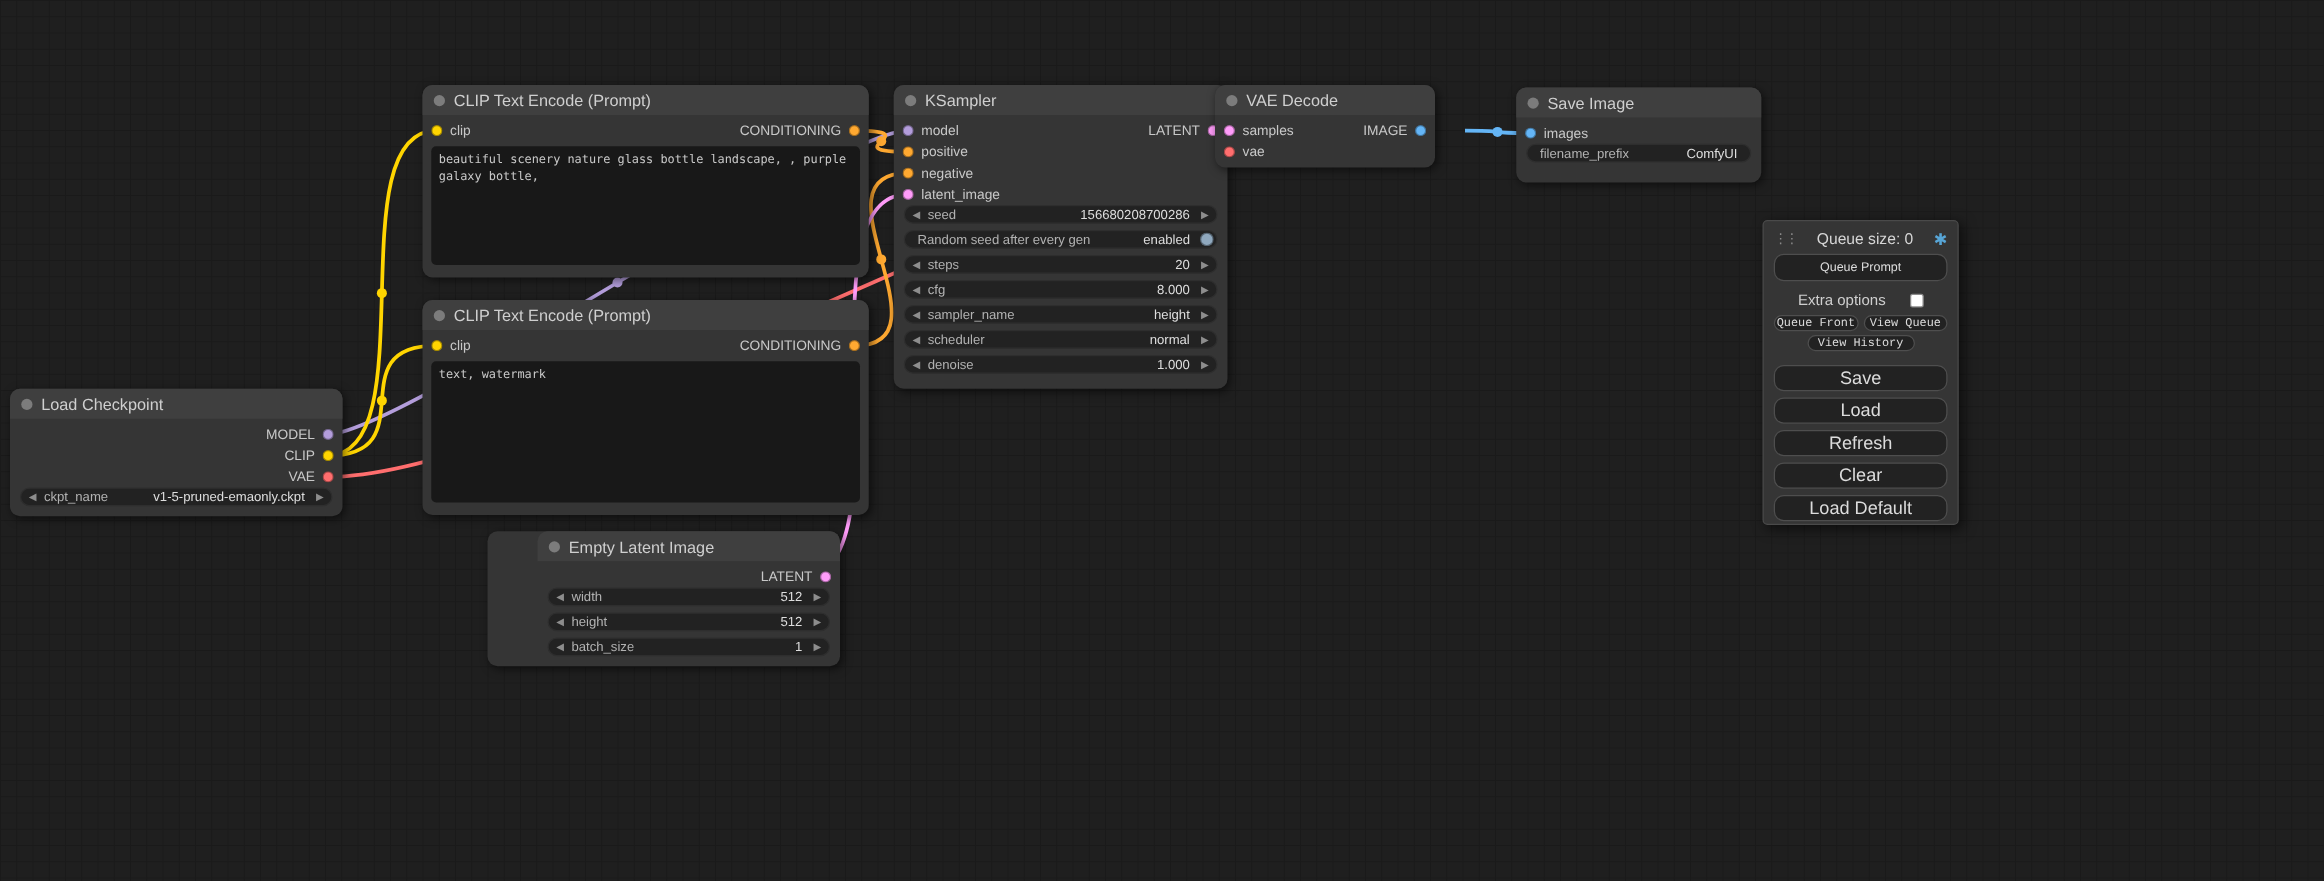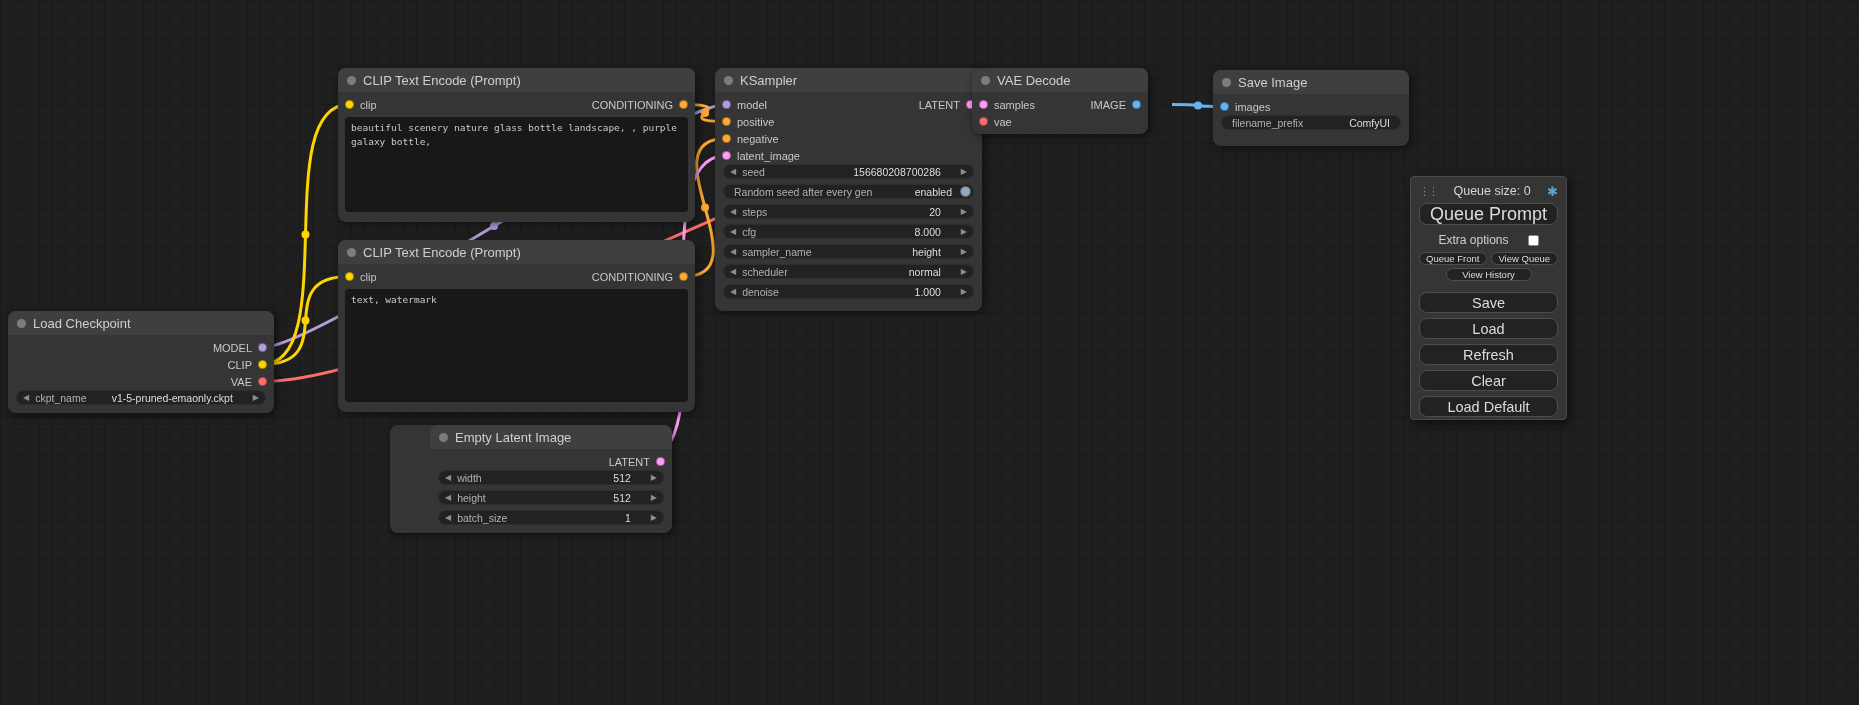--- a/index.html
+++ b/index.html
@@ -19,42 +19,42 @@
   .node-body{padding-top:4px;}
   .slot-row{height:17px;display:flex;align-items:center;padding:0 7px;font-size:11px;
     color:#c8c8c8;gap:6px;white-space:nowrap;}
   .slot-in{display:flex;align-items:center;gap:6px;}
   .slot-out{margin-left:auto;display:flex;align-items:center;gap:6px;}
   .dot{width:9px;height:9px;border-radius:50%;flex:none;border:1px solid rgba(0,0,0,.35);box-sizing:border-box;}
   .widget{height:15px;margin:0 8px 5px;background:#222;border:1px solid #2e2e2e;border-radius:8px;
     display:flex;align-items:center;padding:0 6px;font-size:10.5px;box-sizing:border-box;white-space:nowrap;}
   .widget .arrow{color:#8d8d8d;font-size:8px;font-family:"DejaVu Sans",sans-serif;line-height:1;cursor:pointer;}
   .widget .wlabel{margin-left:6px;color:#b2b2b2;overflow:hidden;text-overflow:ellipsis;}
-  .widget .wvalue{margin-left:auto;margin-right:20px;color:#dedede;}
+  .widget .wvalue{margin-left:auto;margin-right:9px;color:#dedede;}
   .widget.no-arrows .wlabel{margin-left:4px;}
   .widget.no-arrows .wvalue{margin-right:4px;}
   .toggle-knob{width:11px;height:11px;border-radius:50%;flex:none;margin-left:4px;margin-right:-4px;
     border:1px solid rgba(0,0,0,.4);box-sizing:border-box;}
   .prompt{display:block;margin:4px 7px 7px;width:calc(100% - 14px);box-sizing:border-box;background:#181818;
     border:none;border-radius:4px;color:#c9c9c9;font-family:"DejaVu Sans Mono",monospace;font-size:9.5px;
     line-height:1.45;padding:4px 6px;resize:none;outline:none;}
   
   .menu{position:absolute;left:1410px;top:176px;width:157px;height:244px;z-index:3;background:#353535;
     border:1px solid #4a4a4a;border-radius:4px;box-shadow:3px 3px 10px rgba(0,0,0,.6);
     box-sizing:border-box;padding:6px 8px;color:#d6d6d6;}
   .menu-header{display:flex;align-items:center;justify-content:space-between;height:16px;font-size:12.5px;}
   .drag-handle{color:#8a8a8a;font-size:11px;letter-spacing:-2px;cursor:move;line-height:1;}
   .gear{font-size:13px;cursor:pointer;line-height:1;}
   .btn{display:block;background:#222;border:1px solid #4e4e4e;border-radius:8px;color:#dcdcdc;
     font-family:"Liberation Sans",sans-serif;text-align:center;cursor:pointer;box-sizing:border-box;padding:0;}
-  .btn-queue{width:100%;height:22px;font-size:18px;margin-top:4px;}
+  .btn-queue{width:100%;height:22px;font-size:10px;margin-top:4px;}
   .extra-row{display:flex;align-items:center;justify-content:center;gap:19px;margin-top:8px;font-size:12px;color:#cfcfcf;}
   .checkbox{width:11px;height:11px;background:#ffffff;border:1px solid #8a8a8a;border-radius:2px;box-sizing:border-box;cursor:pointer;}
   .small-row{display:flex;gap:4px;margin-top:5px;}
-  .btn-small{flex:1;height:13px;font-size:9.5px;line-height:10px;border-radius:7px;}
+  .btn-small{flex:1;height:13px;font-size:9.5px;line-height:10px;border-radius:7px;font-family:Liberation Mono, monospace;}
   .history-row{display:flex;justify-content:center;margin-top:3px;}
   .history-row .btn-small{flex:none;width:86px;}
   .btn-large{width:100%;height:21px;font-size:14.5px;margin-top:5px;}
   .btn-save{margin-top:11px;}
 </style>
 </head>
 <body>
 
 <div class="canvas">
 

